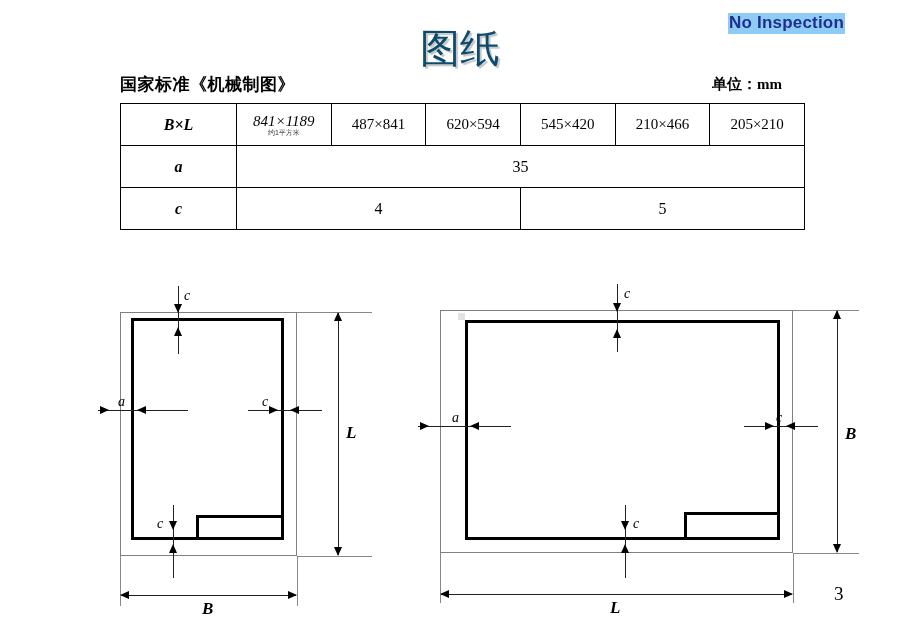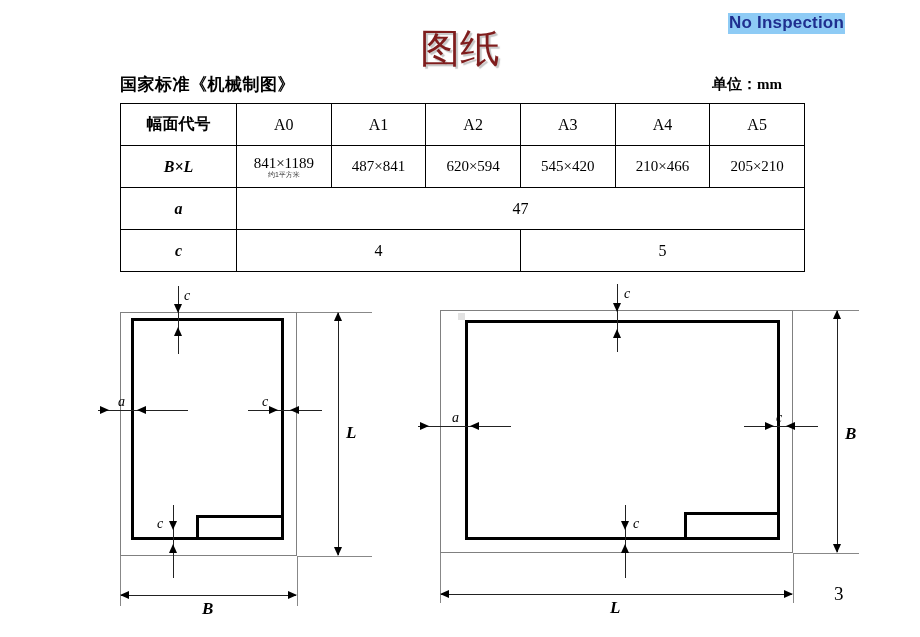--- a/index.html
+++ b/index.html
@@ -32,21 +32,21 @@
 
   #page-title {
     position: absolute;
     left: 0;
     top: 26px;
     width: 920px;
     text-align: center;
     font-family: "Liberation Serif", "DejaVu Serif", serif;
     font-size: 40px;
     font-weight: normal;
-    color: #7f1d1d;
+    color: #0c4a6e;
     text-shadow: 2px 2px 1px rgba(150,150,150,0.55);
     line-height: 46px;
   }
 
   #std-label {
     position: absolute;
     left: 120px;
     top: 73px;
     font-family: "Liberation Serif", "DejaVu Serif", serif;
     font-size: 17px;
@@ -94,21 +94,21 @@
   }
   #spec-table td.size-cell { font-size: 15px; }
   .sub-note {
     display: block;
     font-family: "Liberation Sans", "DejaVu Sans", sans-serif;
     font-size: 7px;
     line-height: 8px;
     color: #333;
     margin-top: -1px;
   }
-  .sz-main { display: block; line-height: 17px; }
+  .sz-main { display: block; line-height: 17px; font-style: italic; }
 
   
   .diagram { position: absolute; }
   .outer-rect {
     position: absolute;
     border: 1px solid #808080;
     background: #fff;
     box-sizing: border-box;
   }
   .inner-frame {
@@ -178,44 +178,35 @@
 <div id="no-inspection">No Inspection</div>
 
 <div id="page-title">图纸</div>
 
 <div id="std-label">国家标准《机械制图》</div>
 
 <div id="unit-label">单位：mm</div>
 
 <table id="spec-table">
   <tbody>
-    <tr>
-      <td class="rowhead">幅面代号</td>
-      <td>A0</td>
-      <td>A1</td>
-      <td>A2</td>
-      <td>A3</td>
-      <td>A4</td>
-      <td>A5</td>
-    </tr>
     <tr>
       <td class="rowhead rowhead-ital">B×L</td>
       <td class="size-cell">
         <span class="sz-main">841×1189</span>
         <span class="sub-note">约1平方米</span>
       </td>
       <td class="size-cell">487×841</td>
       <td class="size-cell">620×594</td>
       <td class="size-cell">545×420</td>
       <td class="size-cell">210×466</td>
       <td class="size-cell">205×210</td>
     </tr>
     <tr>
       <td class="rowhead rowhead-ital">a</td>
-      <td colspan="6">47</td>
+      <td colspan="6">35</td>
     </tr>
     <tr>
       <td class="rowhead rowhead-ital">c</td>
       <td colspan="3">4</td>
       <td colspan="3">5</td>
     </tr>
   </tbody>
 </table>
 
 <div class="diagram" id="diagram-portrait">

